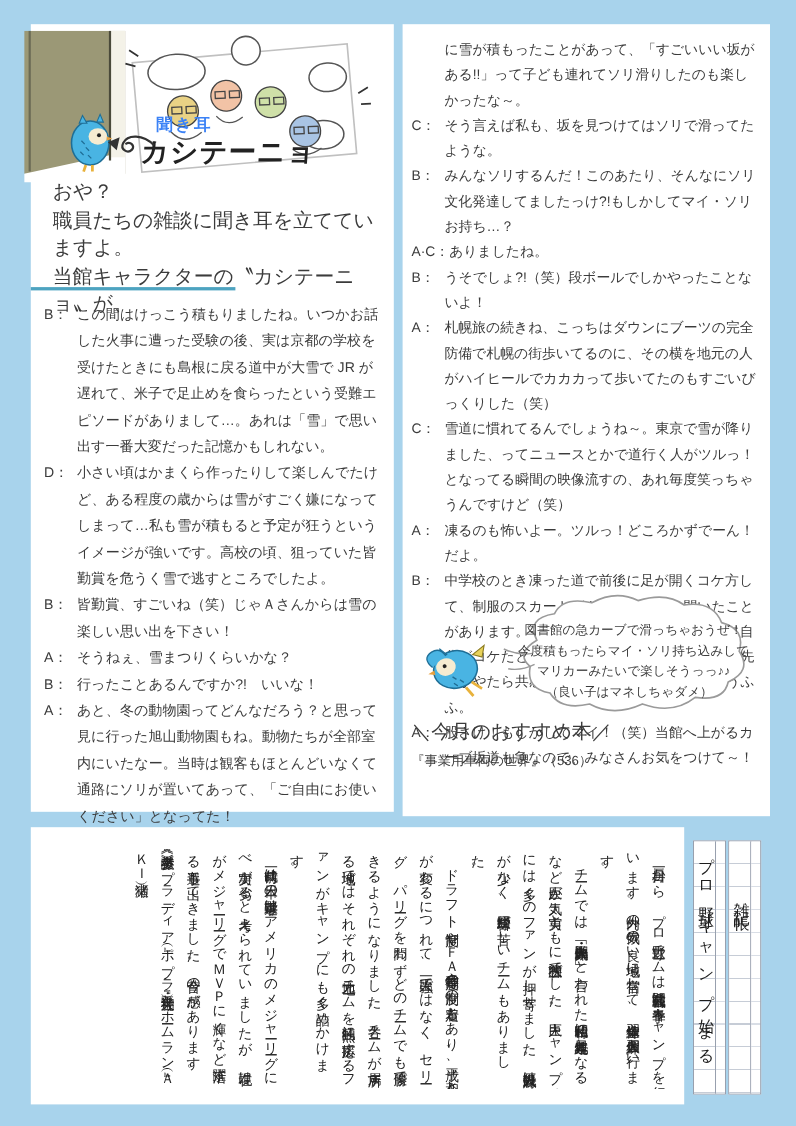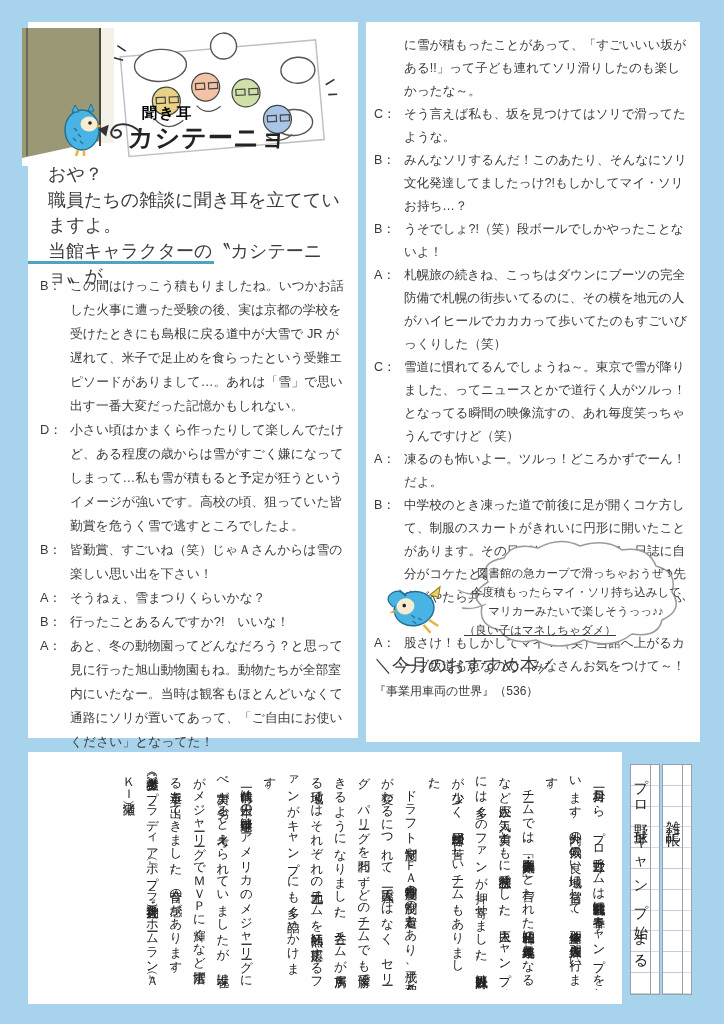--- a/index.html
+++ b/index.html
@@ -6,39 +6,39 @@
   .page{position:relative;width:724px;height:1024px;background:#a8d3ec;overflow:hidden;
         font-family:"Liberation Sans",sans-serif;color:#3b3b3b;}
   .panel{position:absolute;background:#ffffff;}
   .p-left{left:28px;top:22px;width:330px;height:716px;}
   .p-right{left:366px;top:22px;width:334px;height:720px;}
   .p-article{left:28px;top:752px;width:594px;height:252px;}
 
   
   .door-svg{position:absolute;left:-6px;top:6px;}
   .sketch{position:absolute;left:86px;top:4px;transform:rotate(-3deg);}
-  .t-small{position:absolute;left:114px;top:82px;font-size:15px;font-weight:bold;letter-spacing:2px;color:#000000;}
+  .t-small{position:absolute;left:114px;top:82px;font-size:15px;font-weight:bold;letter-spacing:2px;color:#3b82f6;}
   .t-large{position:absolute;left:100px;top:99px;font-size:25px;font-weight:bold;letter-spacing:1px;color:#222;transform:skewX(-4deg);}
   .arrow-svg{position:absolute;left:66px;top:96px;}
   .intro{position:absolute;left:20px;top:140px;font-size:18px;line-height:25.5px;}
   .line-accent{position:absolute;left:0;top:239px;width:186px;height:3px;background:#4da3c0;}
 
   
   .dlg{position:absolute;left:12px;top:252px;width:308px;font-size:12.8px;line-height:24px;}
   .dlg-r{position:absolute;left:8px;top:12px;width:318px;font-size:12.6px;line-height:23px;}
   .utt{display:flex;}
   .spk{flex:0 0 30px;white-space:nowrap;}
   .txt{flex:1;}
 
   
   .owl2{position:absolute;left:14px;top:546px;}
   .bubble{position:absolute;left:88px;top:516px;width:244px;height:138px;}
   .bubble svg{position:absolute;left:0;top:0;}
   .bubble-text{position:absolute;left:10px;top:26px;width:224px;font-size:11.5px;line-height:19px;text-align:center;color:#3b3b3b;}
-  .bubble-text .bt-right{text-align:left;padding-right:8px;text-decoration:underline;}
+  .bubble-text .bt-right{text-align:center;padding-right:8px;}
 
   
   .books{position:absolute;left:8px;top:630px;width:324px;font-size:12px;line-height:26px;white-space:nowrap;}
   .books .bk-head{font-size:18px;}
 
   
   .vtext{position:absolute;top:16px;right:12px;width:568px;height:222px;overflow:hidden;
          writing-mode:vertical-rl;font-family:"Liberation Serif",serif;font-size:12.5px;line-height:23.5px;color:#222;}
   .vtext p{margin:0;text-indent:1em;}
   .vtext p.refs{text-indent:0;}
@@ -166,20 +166,24 @@
         </div>
       <div class="utt">
           <span class="spk">C：</span>
           <span class="txt">そう言えば私も、坂を見つけてはソリで滑ってたような。</span>
         </div>
       <div class="utt">
           <span class="spk">B：</span>
           <span class="txt">みんなソリするんだ！このあたり、そんなにソリ文化発達してましたっけ?!もしかしてマイ・ソリお持ち…？</span>
         </div>
       <div class="utt">
+          <span class="spk">A·C：</span>
+          <span class="txt">ありましたね。</span>
+        </div>
+      <div class="utt">
           <span class="spk">B：</span>
           <span class="txt">うそでしょ?!（笑）段ボールでしかやったことないよ！</span>
         </div>
       <div class="utt">
           <span class="spk">A：</span>
           <span class="txt">札幌旅の続きね、こっちはダウンにブーツの完全防備で札幌の街歩いてるのに、その横を地元の人がハイヒールでカカカって歩いてたのもすごいびっくりした（笑）</span>
         </div>
       <div class="utt">
           <span class="spk">C：</span>
           <span class="txt">雪道に慣れてるんでしょうね～。東京で雪が降りました、ってニュースとかで道行く人がツルっ！となってる瞬間の映像流すの、あれ毎度笑っちゃうんですけど（笑）</span>

